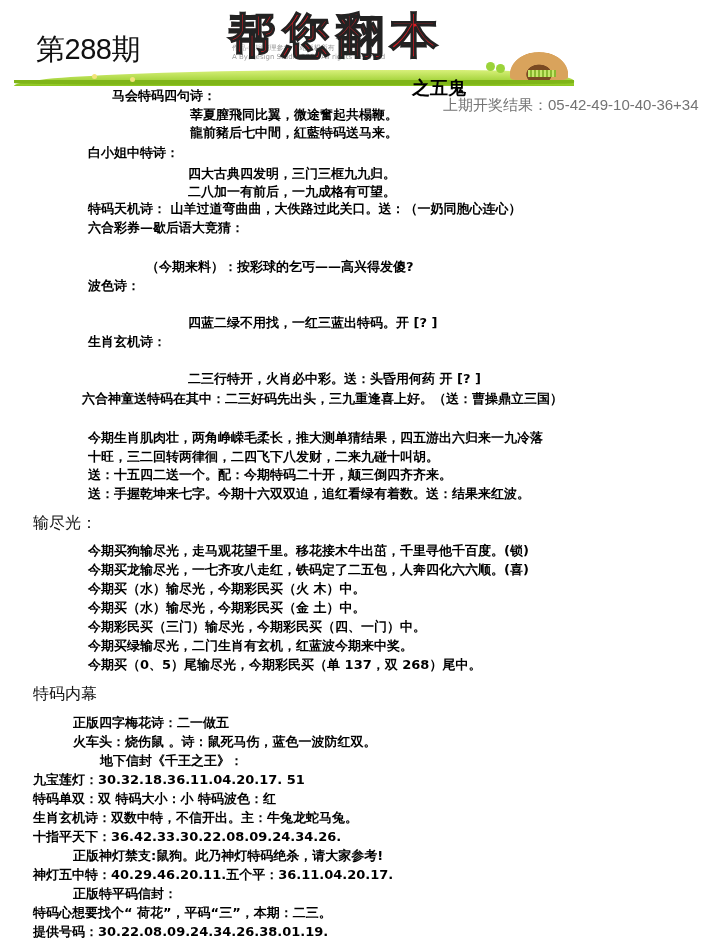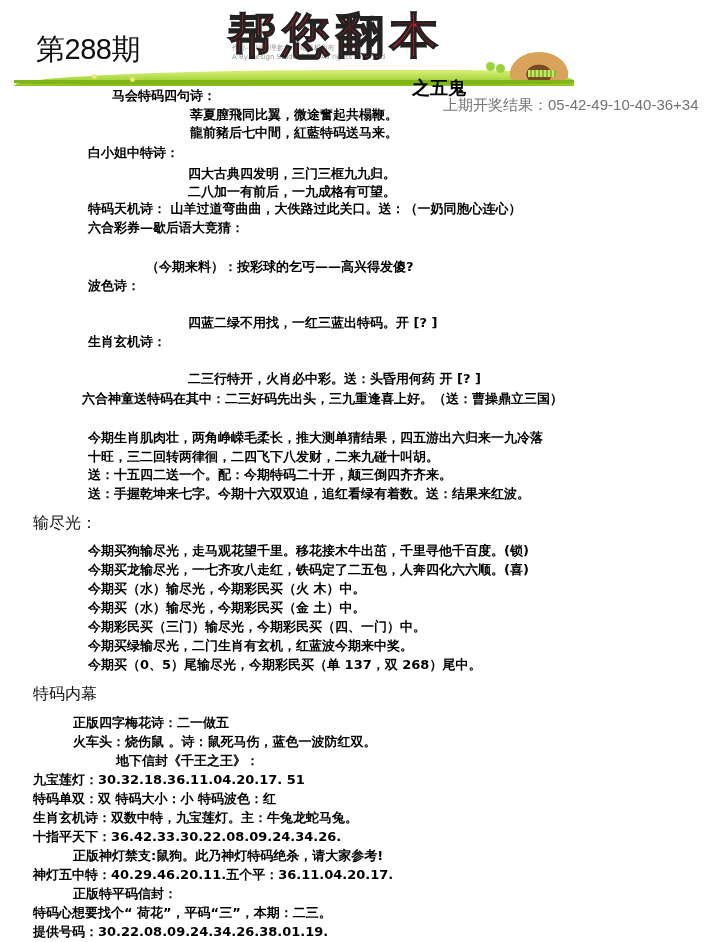--- a/index.html
+++ b/index.html
@@ -82,23 +82,23 @@
   <div class="abs t" style="left:88px;top:599px;">今期买（水）输尽光，今期彩民买（金  土）中。</div>
   <div class="abs t" style="left:88px;top:618px;">今期彩民买（三门）输尽光，今期彩民买（四、一门）中。</div>
   <div class="abs t" style="left:88px;top:637px;">今期买绿输尽光，二门生肖有玄机，红蓝波今期来中奖。</div>
   <div class="abs t" style="left:88px;top:656px;">今期买（0、5）尾输尽光，今期彩民买（单 137，双 268）尾中。</div>
 </div>
 
 <div>
   <div class="abs sect" style="left:33px;top:684px;">特码内幕</div>
   <div class="abs t" style="left:73px;top:714px;">正版四字梅花诗：二一做五</div>
   <div class="abs t" style="left:73px;top:733px;">火车头：烧伤鼠  。诗：鼠死马伤，蓝色一波防红双。</div>
-  <div class="abs t" style="left:100px;top:752px;margin-left:16px;">地下信封《千王之王》：</div>
+  <div class="abs t" style="left:100px;top:752px;">地下信封《千王之王》：</div>
   <div class="abs t" style="left:33px;top:771px;">九宝莲灯：30.32.18.36.11.04.20.17.  51</div>
   <div class="abs t" style="left:33px;top:790px;">特码单双：双  特码大小：小  特码波色：红</div>
-  <div class="abs t" style="left:33px;top:809px;">生肖玄机诗：双数中特，九宝莲灯。主：牛兔龙蛇马兔。</div>
+  <div class="abs t" style="left:33px;top:809px;">生肖玄机诗：双数中特，不信开出。主：牛兔龙蛇马兔。</div>
   <div class="abs t" style="left:33px;top:828px;">十指平天下：36.42.33.30.22.08.09.24.34.26.</div>
   <div class="abs t" style="left:73px;top:847px;">正版神灯禁支:鼠狗。此乃神灯特码绝杀，请大家参考!</div>
   <div class="abs t" style="left:33px;top:866px;">神灯五中特：40.29.46.20.11.五个平：36.11.04.20.17.</div>
   <div class="abs t" style="left:73px;top:885px;">正版特平码信封：</div>
   <div class="abs t" style="left:33px;top:904px;">特码心想要找个“  荷花”，平码“三”，本期：二三。</div>
   <div class="abs t" style="left:33px;top:923px;">提供号码：30.22.08.09.24.34.26.38.01.19.</div>
 </div>
 
 </body></html>

